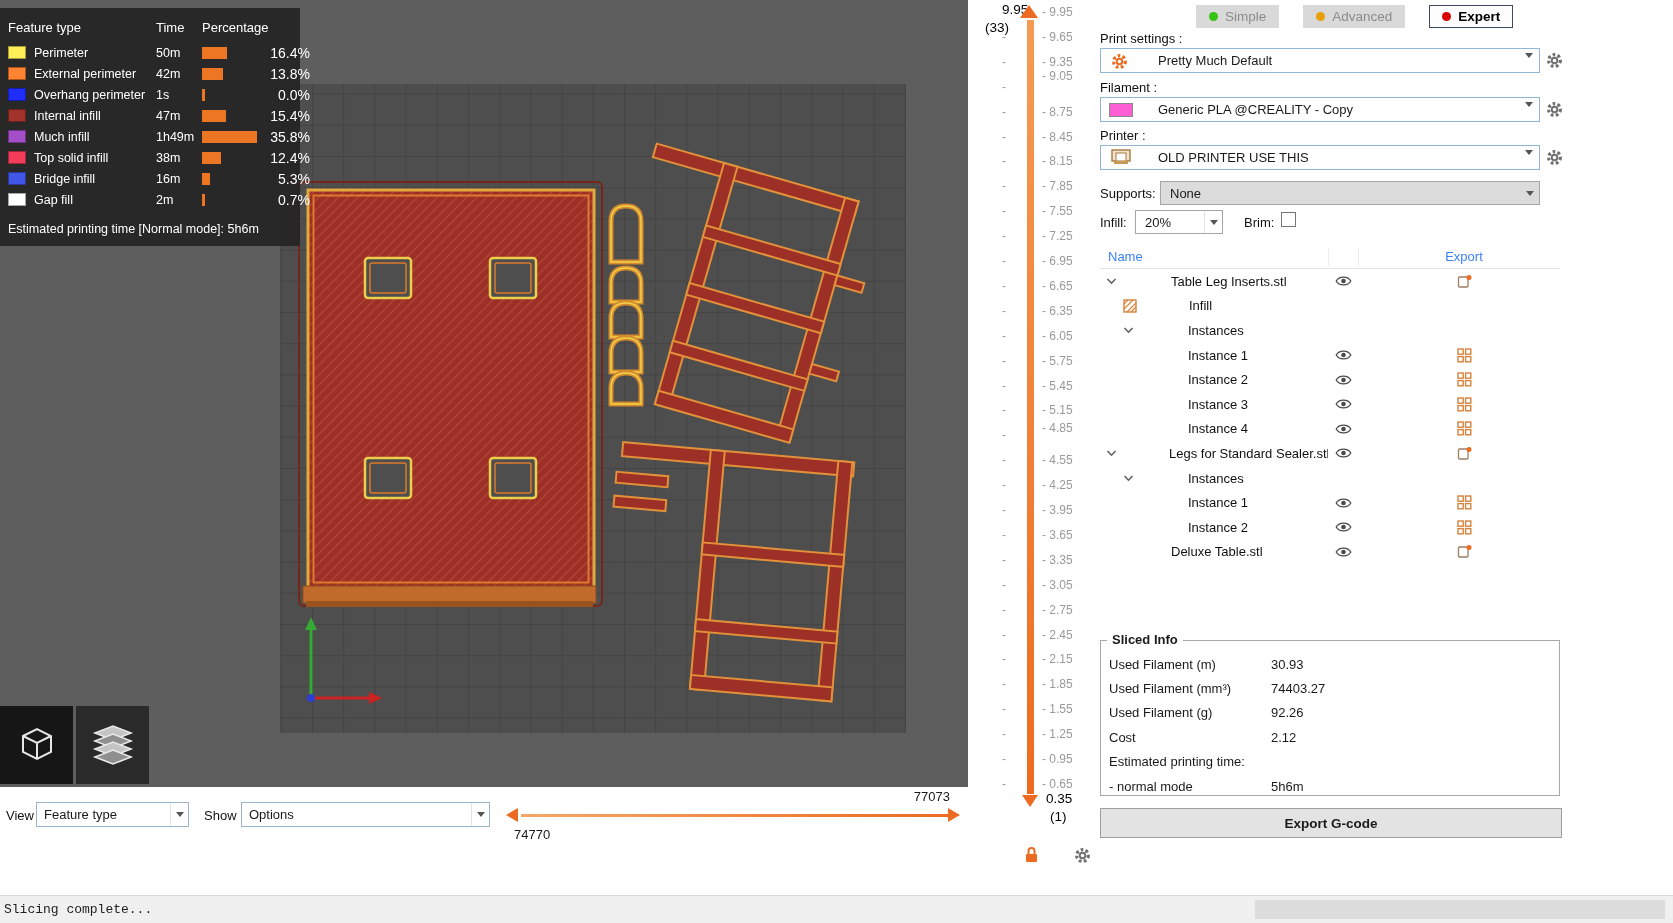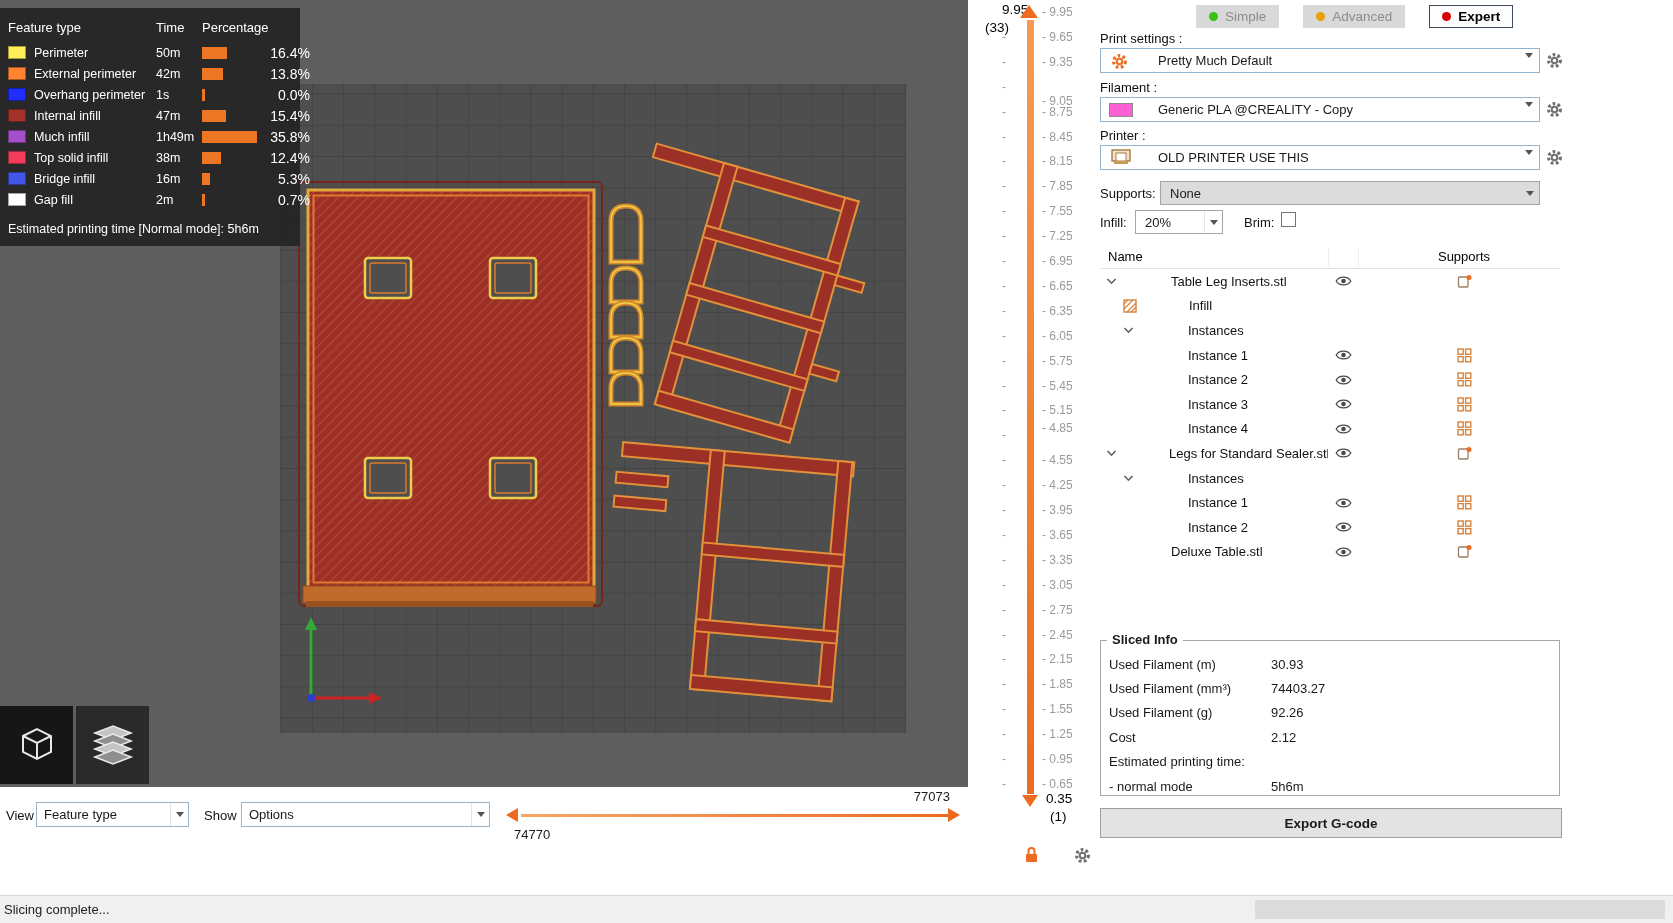--- a/index.html
+++ b/index.html
@@ -77,21 +77,21 @@
   .preset-swatch { position:absolute; left:8px; top:5px; width:24px; height:14px; border:1px solid #8a8a8a; }
   .preset-text { position:absolute; left:57px; top:4px; font-size:13px; white-space:nowrap; }
   .preset-arrow { position:absolute; right:6px; top:9px; }
   .gear-btn { position:absolute; width:18px; height:18px; cursor:pointer; }
   .small-combo { position:absolute; height:24px; border:1px solid #a5a5a5; display:flex; align-items:center; cursor:pointer; }
   .small-combo .combo-text { flex:1; padding-left:9px; font-size:13px; white-space:nowrap; }
   .checkbox { position:absolute; left:183px; top:212px; width:15px; height:15px; background:#fff; border:1px solid #767676; cursor:pointer; }
 
   
   .object-list { position:absolute; left:2px; top:245px; width:460px; }
-  .ol-header { display:grid; grid-template-columns:228px 30px 78px 56px; height:24px; align-items:center; border-bottom:1px solid #e2e2e2; color:#000000; }
+  .ol-header { display:grid; grid-template-columns:228px 30px 78px 56px; height:24px; align-items:center; border-bottom:1px solid #e2e2e2; color:#3b82f6; }
   .oh-name { padding-left:8px; }
   .oh-eye, .oh-gap { border-left:1px solid #ededed; height:18px; }
   .oh-edit { text-align:center; }
   .tree-row { display:grid; grid-template-columns:228px 30px 78px 56px; height:24.6px; align-items:center; cursor:pointer; }
   .tr-name { display:flex; align-items:center; gap:4px; overflow:hidden; white-space:nowrap; }
   .expander { width:13px; display:inline-flex; cursor:pointer; }
   .expander-spacer { width:13px; display:inline-block; }
   .row-ic { display:inline-flex; }
   .tree-label { font-size:13px; color:#111;margin-left:48px; }
   .tr-eye, .tr-edit { display:flex; justify-content:center; align-items:center; cursor:pointer; }
@@ -101,21 +101,21 @@
   .si-title { position:absolute; left:6px; top:-9px; background:#fff; padding:0 5px; font-weight:bold; font-size:13px; }
   .si-rows { position:absolute; left:4px; top:11px; right:4px; }
   .si-row { display:grid; grid-template-columns:166px 1fr; height:24.4px; align-items:center; }
   .si-label { padding-left:4px; white-space:nowrap; }
   .si-value { white-space:nowrap; }
 
   .export-btn { position:absolute; left:2px; top:808px; width:462px; height:30px; background:#e3e3e3; border:1px solid #9f9f9f; font-weight:bold; font-size:13.5px; display:flex; align-items:center; justify-content:center; cursor:pointer; }
 
   
   .status-bar { position:absolute; left:0; top:895px; width:1673px; height:28px; background:#f0f0f0; border-top:1px solid #d8d8d8; }
-  .status-text { position:absolute; left:4px; top:6px; font-size:13px; color:#222; white-space:nowrap; }
+  .status-text { position:absolute; left:4px; top:6px; font-size:13px; color:#222; white-space:nowrap;font-family:Liberation Mono, monospace; }
   .status-progress { position:absolute; left:1255px; top:4px; width:410px; height:19px; background:#dcdcdc; }
 </style>
 </head>
 <body>
 
 <div class="viewport">
   <svg class="scene" width="968" height="787" viewBox="0 0 968 787">
     <defs>
       <pattern id="grid" width="31.2" height="31.2" patternUnits="userSpaceOnUse">
         <path d="M31.2 0H0V31.2" fill="none" stroke="#414141" stroke-width="1.6"></path>
@@ -330,21 +330,21 @@
   <div class="ls-bar"></div>
   <div class="ls-down"></div>
   <div class="ls-ticks">
       <span class="tick-dash" style="top:6.0px">-</span>
      <span class="tick-label" style="top:6.0px">-&nbsp;9.95</span>
       <span class="tick-dash" style="top:30.9px">-</span>
      <span class="tick-label" style="top:30.9px">-&nbsp;9.65</span>
       <span class="tick-dash" style="top:55.8px">-</span>
      <span class="tick-label" style="top:55.8px">-&nbsp;9.35</span>
       <span class="tick-dash" style="top:80.7px">-</span>
-     <span class="tick-label" style="top:95px">-&nbsp;9.05</span>
+     <span class="tick-label" style="top:70px">-&nbsp;9.05</span>
       <span class="tick-dash" style="top:105.6px">-</span>
      <span class="tick-label" style="top:105.6px">-&nbsp;8.75</span>
       <span class="tick-dash" style="top:130.5px">-</span>
      <span class="tick-label" style="top:130.5px">-&nbsp;8.45</span>
       <span class="tick-dash" style="top:155.4px">-</span>
      <span class="tick-label" style="top:155.4px">-&nbsp;8.15</span>
       <span class="tick-dash" style="top:180.3px">-</span>
      <span class="tick-label" style="top:180.3px">-&nbsp;7.85</span>
       <span class="tick-dash" style="top:205.2px">-</span>
      <span class="tick-label" style="top:205.2px">-&nbsp;7.55</span>
@@ -494,21 +494,21 @@
       </span>
   </div>
   <span class="rp-label" style="left:146px; top:215px;">Brim:</span>
   <span class="checkbox"></span>
 
   <div class="object-list">
     <div class="ol-header">
       <span class="oh-name">Name</span>
       <span class="oh-eye"></span>
       <span class="oh-gap"></span>
-      <span class="oh-edit">Supports</span>
+      <span class="oh-edit">Export</span>
     </div>
     <div>
         <div class="tree-row">
        <div class="tr-name" style="padding-left:6px">
             <span class="expander">
               <svg width="11" height="7" viewBox="0 0 10 7">
                 <path d="M1 1l4 4.2L9 1" fill="none" stroke="#606060" stroke-width="1.6"></path>
               </svg>
             </span>
             <span class="tree-label">Table Leg Inserts.stl</span>

